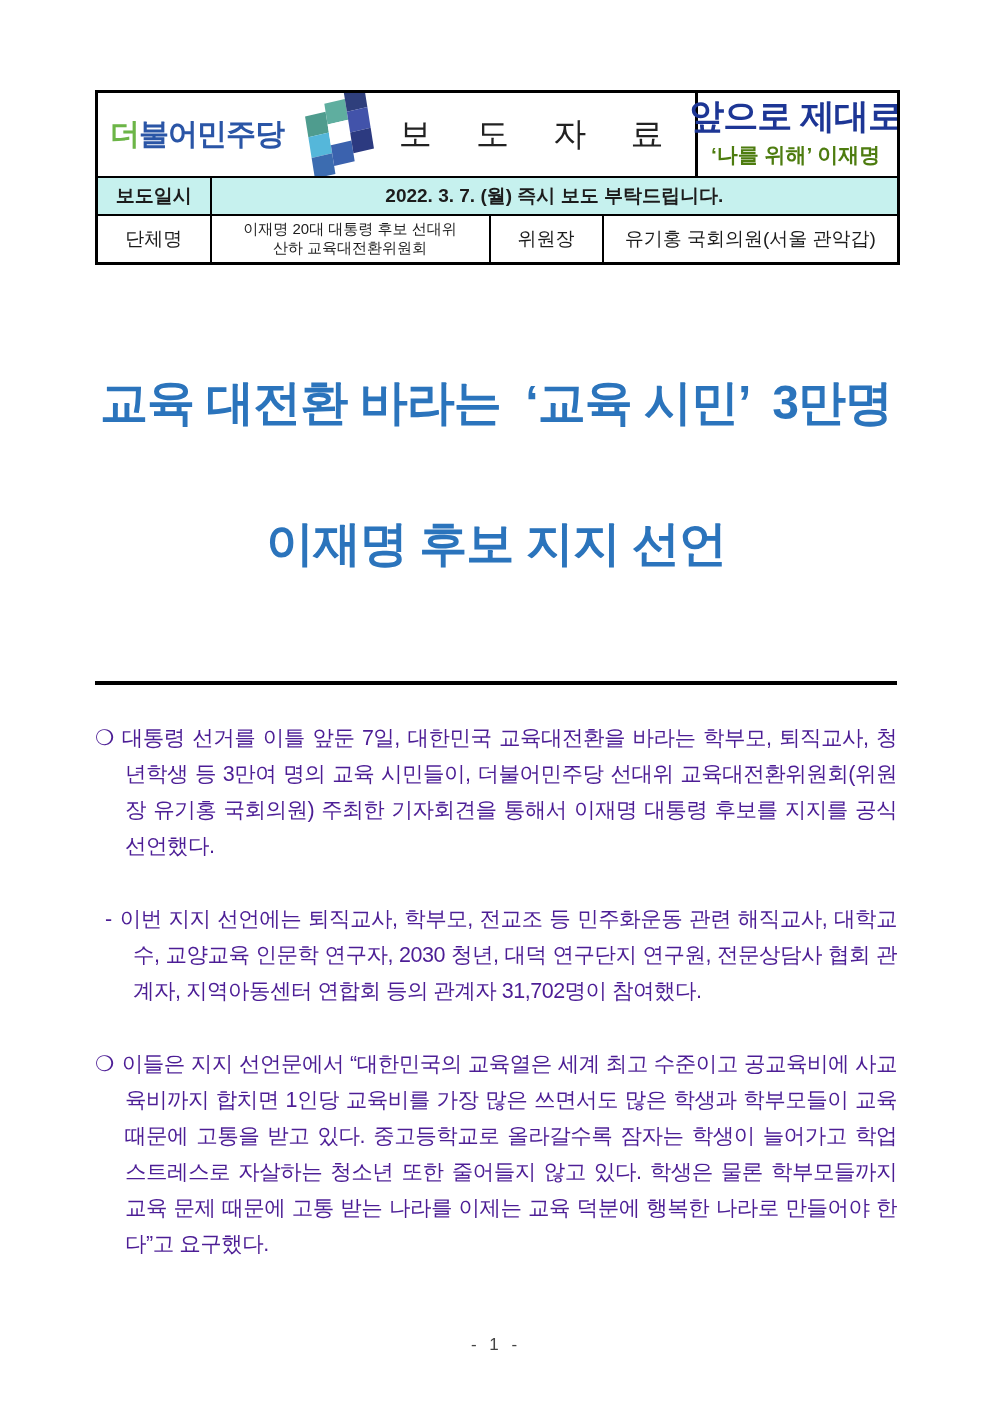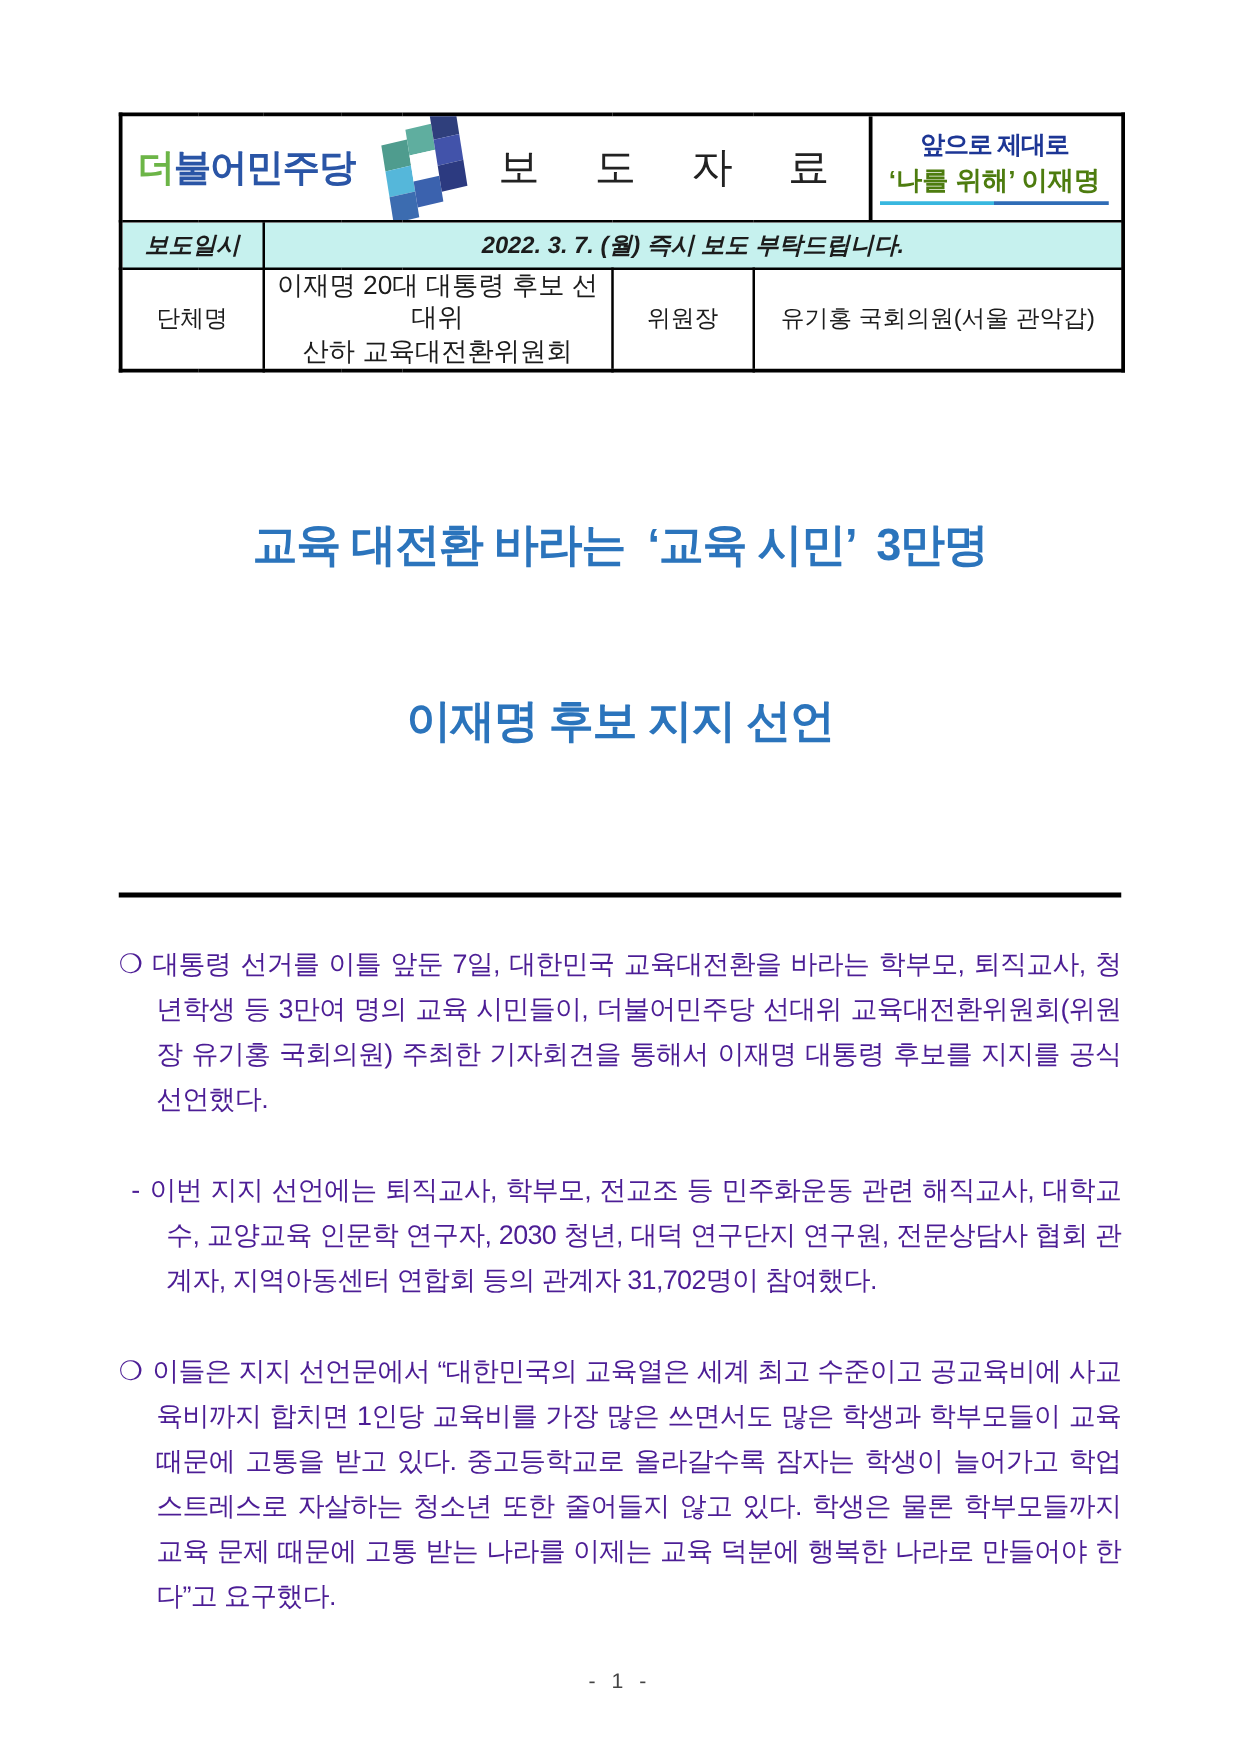--- a/index.html
+++ b/index.html
@@ -71,55 +71,55 @@
     width: 198px;
     border-left: 3px solid #000;
     display: flex;
     flex-direction: column;
     align-items: center;
     justify-content: center;
     padding: 4px 6px 8px 6px;
     box-sizing: border-box;
   }
   .slogan-line1 {
-    font-size: 20px;
+    font-size: 35px;
     font-weight: 900;
     letter-spacing: -1px;
     color: #1d3695;
     white-space: nowrap;
   }
   .slogan-line2 {
     font-size: 21px;
     font-weight: 600;
     color: #4d7c0f;
     white-space: nowrap;
     margin-top: 1px;
   }
   .slogan-underline {
     width: 100%;
     height: 3px;
     margin-top: 3px;
     background: linear-gradient(to right, #38b7df 0%, #38b7df 50%, #2f6cb6 50%, #2f6cb6 100%);
   }
 
-  .cyan-row td { background: #c6f1ee; font-style: italic; }
+  .cyan-row td { background: #c6f1ee; }
   .cyan-cell { background: #b4efe9; font-weight: 700; }
   td.bold { font-weight: 700; }
   td.dotted-right { border-right: 2px dotted #000; }
   td.dotted-left  { border-left: 2px dotted #000; }
   td.left-align { text-align: left; padding-left: 10px; }
-  .two-line { line-height: 1.25; font-size: 21px; }
+  .two-line { line-height: 1.25; font-size: 15px; }
 
   
   .title {
     margin-top: 20px;
     text-align: center;
     color: #2b74bc;
     font-weight: 800;
-    font-size: 36px;
+    font-size: 48px;
     line-height: 47px;
     letter-spacing: -1px;
     white-space: pre-wrap;
   }
   .subtitle {
     margin-top: 22px;
     text-align: center;
     color: #2b6cb8;
     font-weight: 700;
     font-size: 23px;

